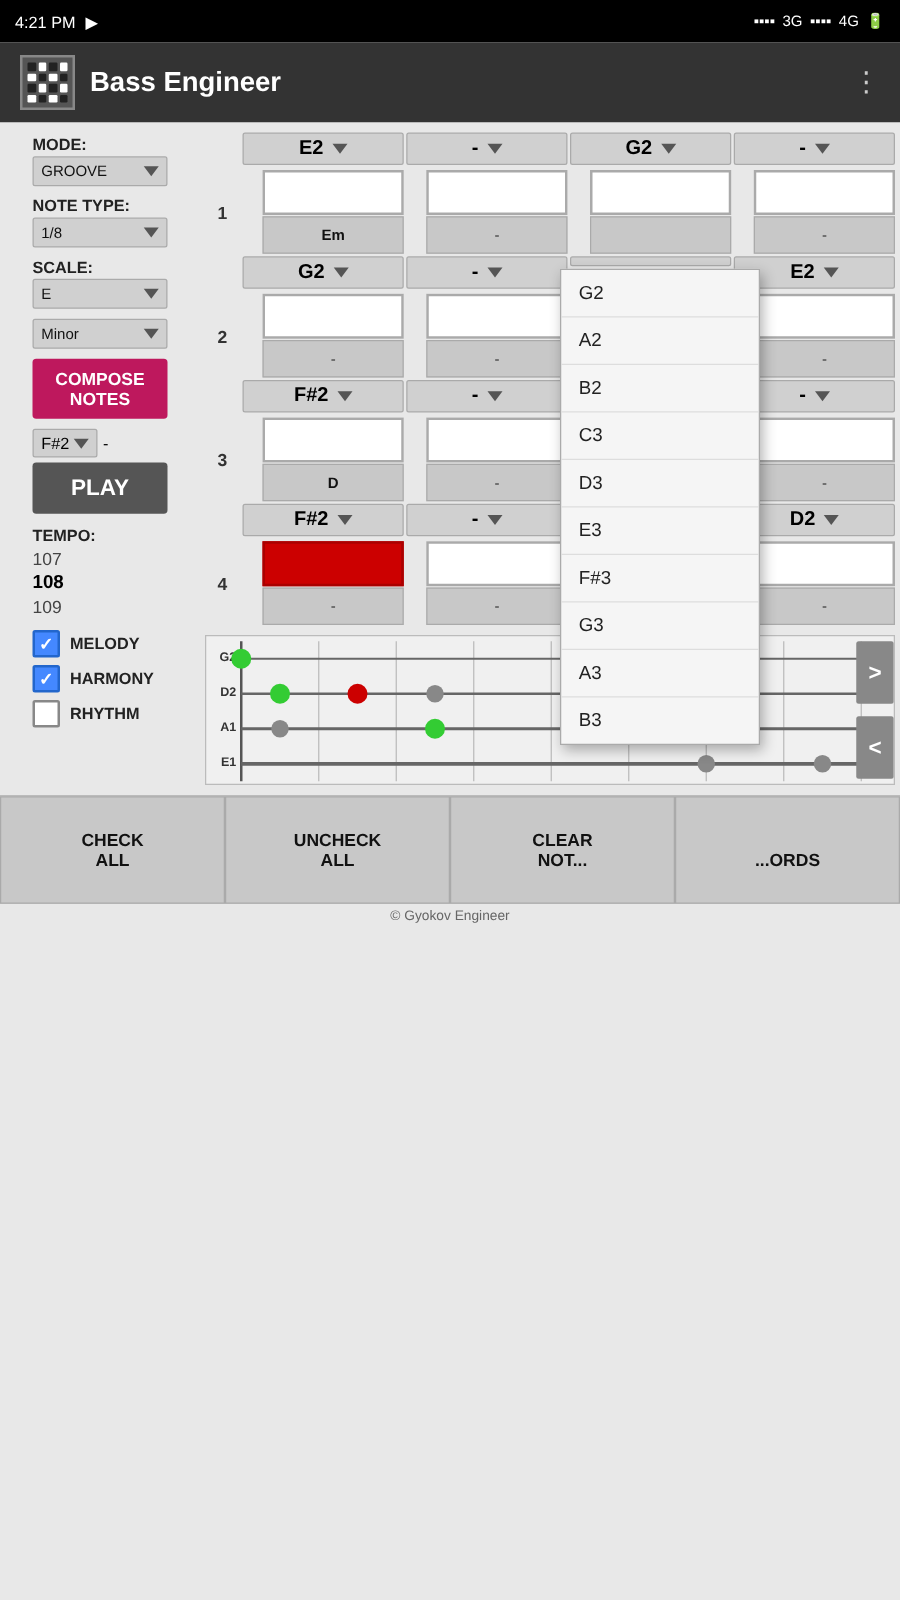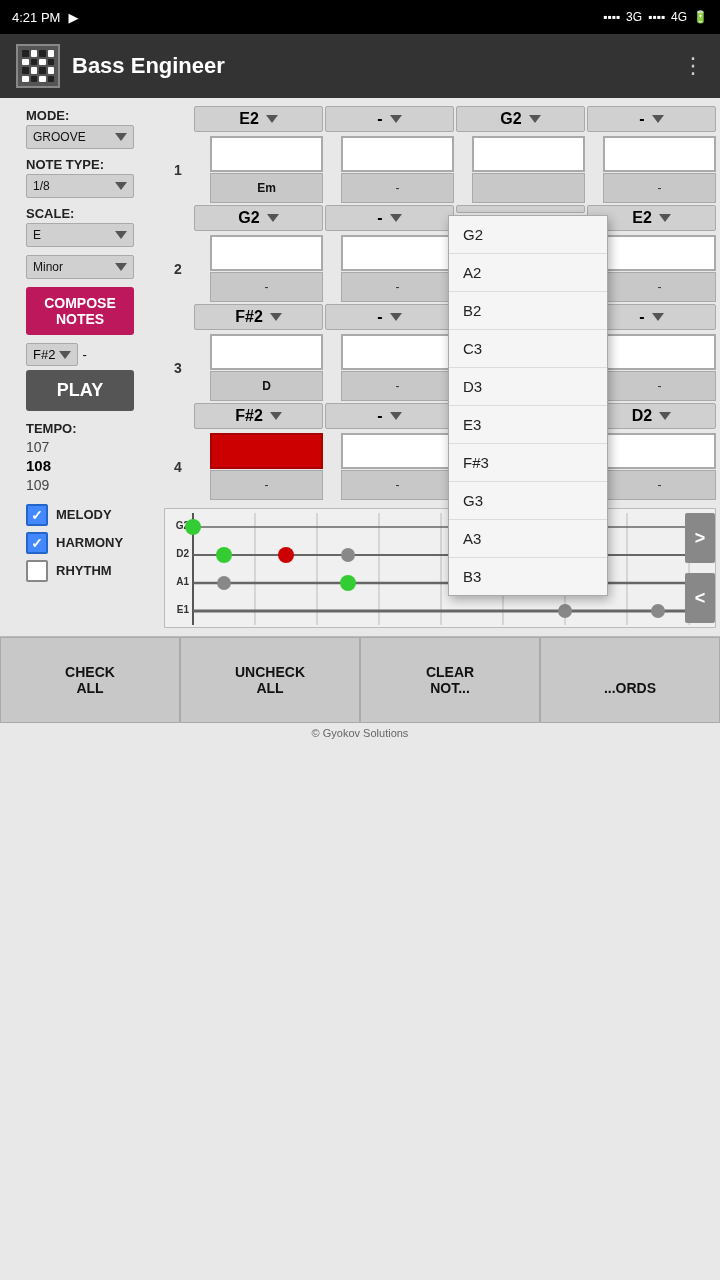--- a/index.html
+++ b/index.html
@@ -695,14 +695,14 @@
   <div class="bottom-btn">
     <span style="white-space:pre-line; text-align:center;">CLEAR
 NOT...</span>
   </div>
   <div class="bottom-btn">
     <span style="white-space:pre-line; text-align:center;">...ORDS</span>
   </div>
 </div>
 
 <div class="footer">
-  <span>© Gyokov Solutions</span>
+  <span>© Gyokov Engineer</span>
 </div>
 
 </body></html>

